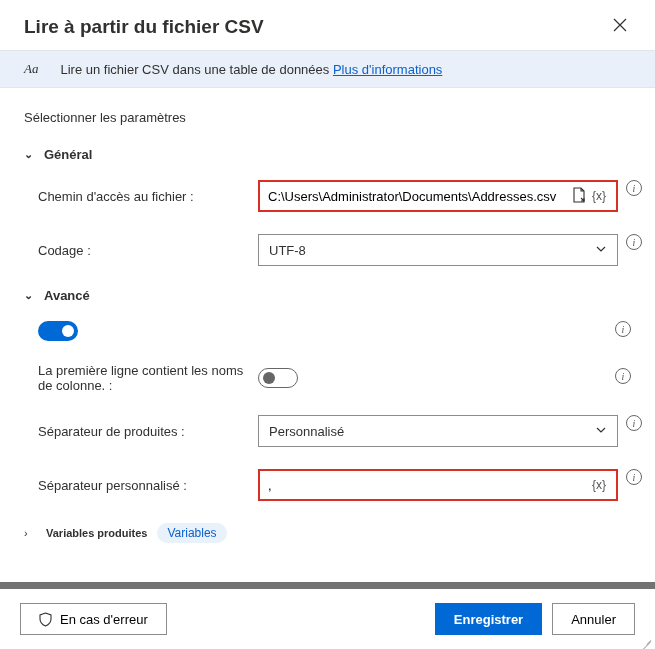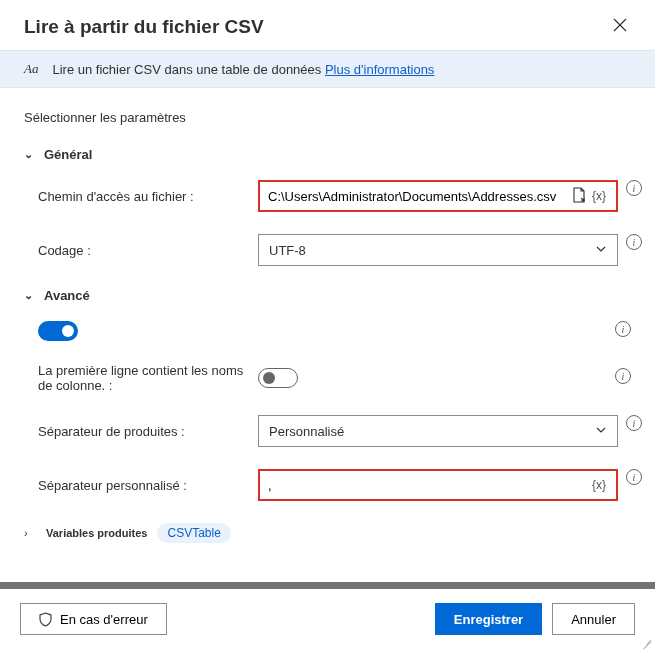--- a/index.html
+++ b/index.html
@@ -2,21 +2,21 @@
 <html><head>
 <meta charset="utf-8">
 <style>
   * { box-sizing: border-box; margin: 0; padding: 0; font-family: "Segoe UI", Arial, sans-serif; }
   body { width: 655px; height: 649px; background: #fff; color: #323130; overflow: hidden; }
 
   .header { display: flex; align-items: center; justify-content: space-between; padding: 14px 24px 10px 24px; }
   .header h1 { font-size: 19px; font-weight: 600; }
   .close { cursor: pointer; font-size: 16px; padding: 4px; }
 
-  .info-bar { background: #eaf0f9; padding: 10px 24px; display: flex; align-items: center; gap: 14px; font-size: 13px; border-top: 1px solid #e1e6ee; border-bottom: 1px solid #e1e6ee; }
+  .info-bar { background: #eaf0f9; padding: 10px 24px; display: flex; align-items: center; gap: 22px; font-size: 13px; border-top: 1px solid #e1e6ee; border-bottom: 1px solid #e1e6ee; }
   .info-bar .aa { font-style: italic; font-family: Georgia, serif; font-size: 13px; }
   .info-bar a { color: #0b5fcf; text-decoration: underline; }
 
   .content { padding: 22px 24px 0 24px; }
   .subtitle { font-size: 13px; font-weight: 400; margin-bottom: 22px; }
 
   .section-header { display: flex; align-items: center; gap: 8px; font-size: 13px; font-weight: 600; margin-bottom: 18px; cursor: pointer; }
   .section-header .chevron { font-size: 11px; display: inline-block; width: 12px; }
 
   .row { display: flex; align-items: center; margin-bottom: 22px; padding-left: 14px; }
@@ -157,21 +157,21 @@
         <input type="text" value="," style="">
         <span class="var-icon">{x}</span>
       </div>
       <span class="info-icon">i</span>
     </div>
   </div>
 
   <div class="var-prod">
     <span class="chevron">›</span>
     <span class="label2">Variables produites</span>
-    <span class="var-chip">CSVTable</span>
+    <span class="var-chip">Variables</span>
   </div>
 
 </div>
 
 <div class="footer">
   <button class="btn">
     <svg class="shield" viewBox="0 0 13 15">
         <path d="M6.5 1 L12 3 v4 c0 4 -3 6 -5.5 7 C4 13 1 11 1 7 V3 z" fill="none" stroke="#323130" stroke-width="1.1"></path>
       </svg>
     <span>En cas d'erreur</span>

